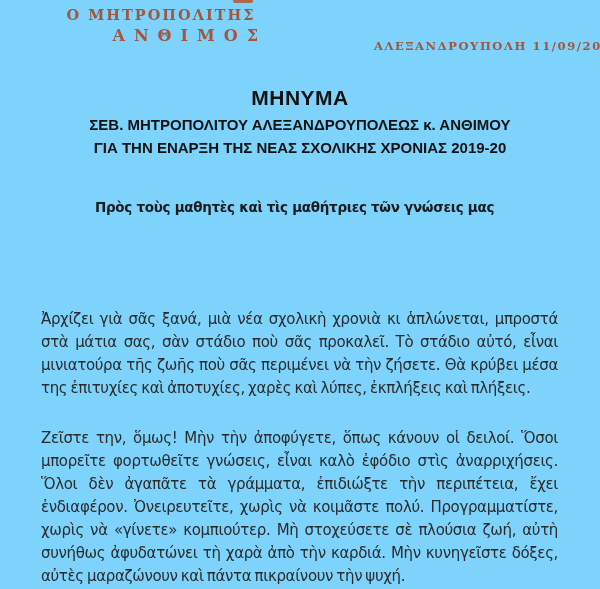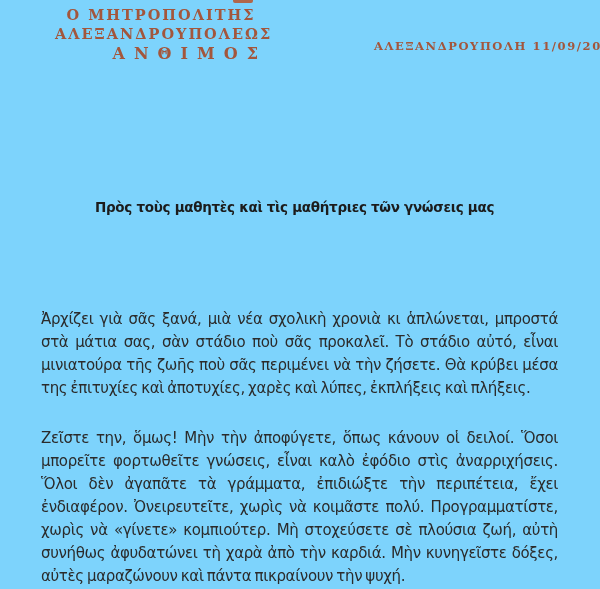--- a/index.html
+++ b/index.html
@@ -73,26 +73,30 @@
 </style>
 </head>
 <body>
 
 <div class="page">
 
   <div class="cross-mark"></div>
 
   <div class="letterhead">
     <div class="lh-line1">Ο ΜΗΤΡΟΠΟΛΙΤΗΣ</div>
-    <div class="lh-line2">ΑΛΕΞΑΝΔΡΟΥΠΟΛΕΩΣ</div>
     <div class="lh-line3">ΑΝΘΙΜΟΣ</div>
   </div>
 
   <div class="dateline">ΑΛΕΞΑΝΔΡΟΥΠΟΛΗ 11/09/2019</div>
 
+  <div class="title-block">
+    <div class="title-main">ΜΗΝΥΜΑ</div>
+    <div class="title-sub">ΣΕΒ. ΜΗΤΡΟΠΟΛΙΤΟΥ ΑΛΕΞΑΝΔΡΟΥΠΟΛΕΩΣ κ. ΑΝΘΙΜΟΥ</div>
+    <div class="title-sub">ΓΙΑ ΤΗΝ ΕΝΑΡΞΗ ΤΗΣ ΝΕΑΣ ΣΧΟΛΙΚΗΣ ΧΡΟΝΙΑΣ 2019-20</div>
+  </div>
 
   <div class="addressee">Πρὸς τοὺς μαθητὲς καὶ τὶς μαθήτριες τῶν γνώσεις μας</div>
 
 
   <div class="bodytext">
     <p>Ἀρχίζει γιὰ σᾶς ξανά, μιὰ νέα σχολικὴ χρονιὰ κι ἁπλώνεται, μπροστά στὰ μάτια σας, σὰν στάδιο ποὺ σᾶς προκαλεῖ. Τὸ στάδιο αὐτό, εἶναι μινιατούρα τῆς ζωῆς ποὺ σᾶς περιμένει νὰ τὴν ζήσετε. Θὰ κρύβει μέσα της ἐπιτυχίες καὶ ἀποτυχίες, χαρὲς καὶ λύπες, ἐκπλήξεις καὶ πλήξεις.</p>
     <p>Ζεῖστε την, ὅμως! Μὴν τὴν ἀποφύγετε, ὅπως κάνουν οἱ δειλοί. Ὅσοι μπορεῖτε φορτωθεῖτε γνώσεις, εἶναι καλὸ ἐφόδιο στὶς ἀναρριχήσεις. Ὅλοι δὲν ἀγαπᾶτε τὰ γράμματα, ἐπιδιώξτε τὴν περιπέτεια, ἔχει ἐνδιαφέρον. Ὀνειρευτεῖτε, χωρὶς νὰ κοιμᾶστε πολύ. Προγραμματίστε, χωρὶς νὰ «γίνετε» κομπιούτερ. Μὴ στοχεύσετε σὲ πλούσια ζωή, αὐτὴ συνήθως ἀφυδατώνει τὴ χαρὰ ἀπὸ τὴν καρδιά. Μὴν κυνηγεῖστε δόξες, αὐτὲς μαραζώνουν καὶ πάντα πικραίνουν τὴν ψυχή.</p>
   </div>
 
 </div>

